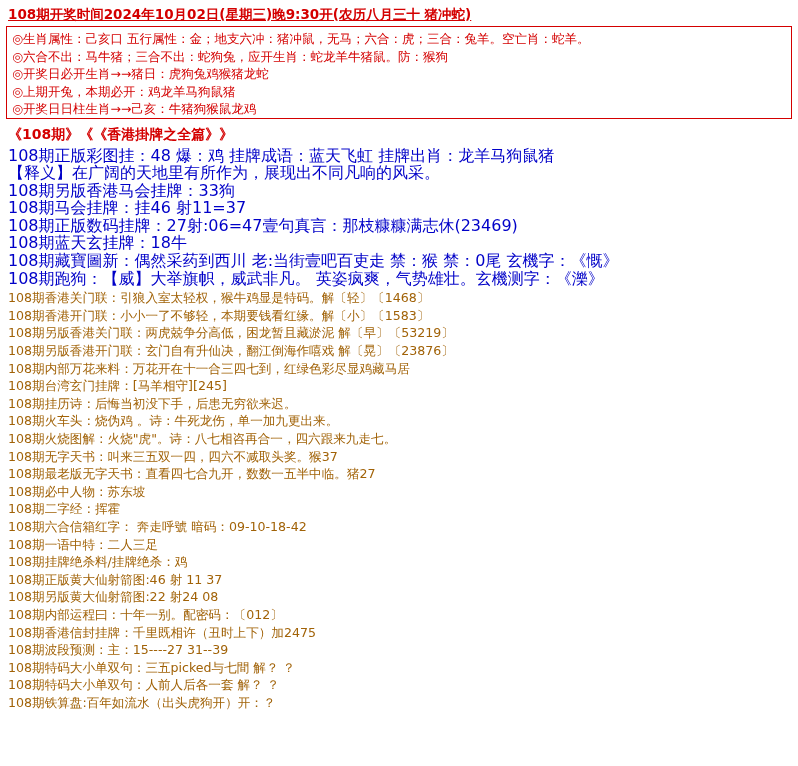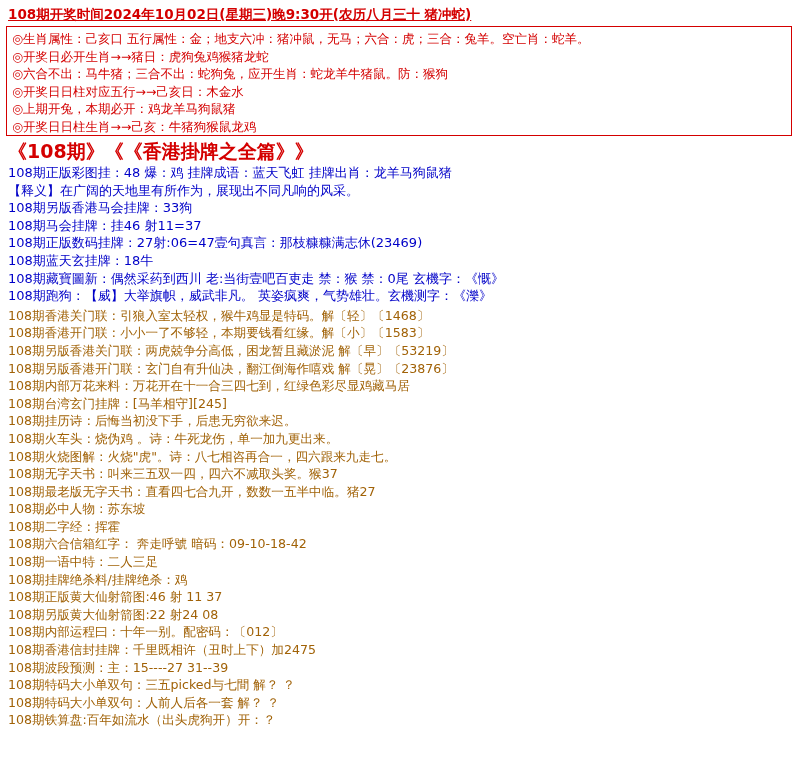--- a/index.html
+++ b/index.html
@@ -37,29 +37,29 @@
     margin: 1px 0 3px 0;
   }
   .redbox .ln {
     color: #d40000;
     font-size: 12.5px;
     line-height: 17.5px;
     white-space: nowrap;
   }
   .blueline {
     color: #0000c8;
-    font-size: 13px;
+    font-size: 16px;
     line-height: 17.6px;
     white-space: nowrap;
     padding-left: 2px;
   }
   .bluegroup { margin: 1px 0 2px 0; }
   .midtitle {
     color: #d40000;
-    font-size: 19px;
+    font-size: 14px;
     font-weight: bold;
     line-height: 20px;
     padding: 2px 0 2px 2px;
     white-space: nowrap;
   }
   .body-line {
     color: #a16207;
     font-size: 12.6px;
     line-height: 17.6px;
     white-space: nowrap;
@@ -68,23 +68,22 @@
 </style>
 </head>
 <body>
 
 <div class="page">
 
   <div class="hdr-title">108期开奖时间2024年10月02日(星期三)晚9:30开(农历八月三十 猪冲蛇)</div>
 
   <div class="redbox">
     <div class="ln">◎生肖属性：己亥口 五行属性：金；地支六冲：猪冲鼠，无马；六合：虎；三合：兔羊。空亡肖：蛇羊。</div>
+    <div class="ln">◎六合不出：马牛猪；三合不出：蛇狗兔，应开生肖：蛇龙羊牛猪鼠。防：猴狗</div>
     <div class="ln">◎开奖日必开生肖→→猪日：虎狗兔鸡猴猪龙蛇</div>
-    <div class="ln">◎六合不出：马牛猪；三合不出：蛇狗兔，应开生肖：蛇龙羊牛猪鼠。防：猴狗</div>
-    <div class="ln">◎开奖日日柱对应五行→→己亥日：木金水</div>
     <div class="ln">◎上期开兔，本期必开：鸡龙羊马狗鼠猪</div>
     <div class="ln">◎开奖日日柱生肖→→己亥：牛猪狗猴鼠龙鸡</div>
   </div>
 
   <div class="midtitle">《108期》《《香港掛牌之全篇》》</div>
 
   <div class="bluegroup">
     <div class="blueline">108期正版彩图挂：48 爆：鸡 挂牌成语：蓝天飞虹 挂牌出肖：龙羊马狗鼠猪</div>
     <div class="blueline">【释义】在广阔的天地里有所作为，展现出不同凡响的风采。</div>
     <div class="blueline">108期另版香港马会挂牌：33狗</div>

